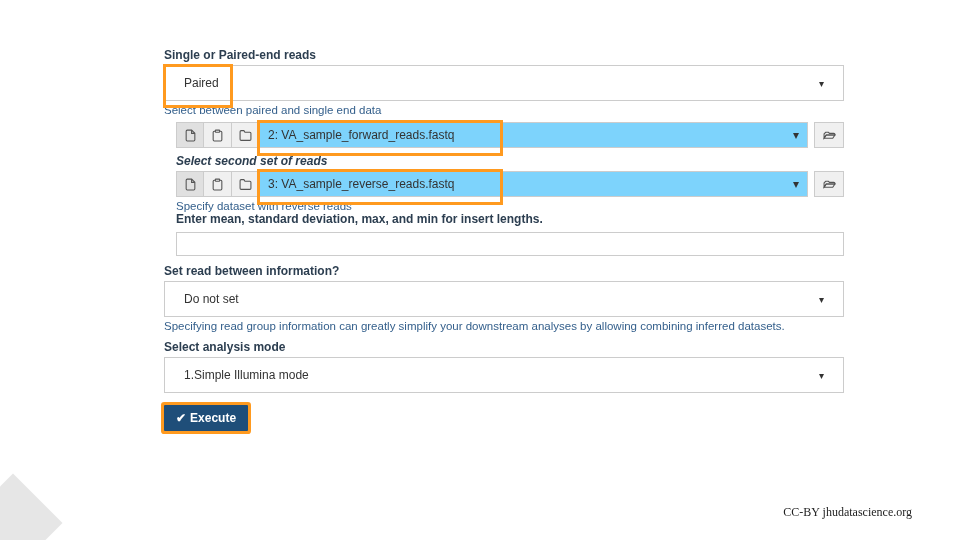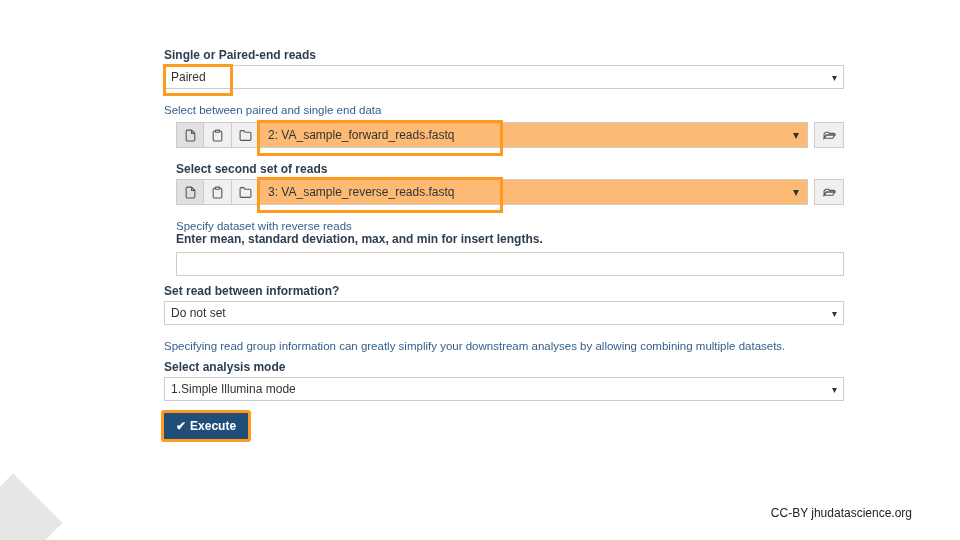--- a/index.html
+++ b/index.html
@@ -22,37 +22,37 @@
   .label-bold {
     font-weight: 700;
     color: #2c3e50;
     font-size: 12px;
     margin-bottom: 3px;
     display: block;
   }
   .select-box {
     border: 1px solid #ccc;
     background: #fff;
-    height: 24px;
+    height: 36px;
     display: flex;
     align-items: center;
     justify-content: space-between;
-    padding: 0 6px;
+    padding: 0 19px;
     font-size: 12px;
     color: #333;
     position: relative;
   }
   .select-box .caret {
     color: #333;
     font-size: 10px;
   }
   .help-text {
     color: #35608c;
     font-size: 11.5px;
-    margin-top: 15px;
+    margin-top: 3px;
   }
   .indent {
     margin-left: 12px;
     margin-top: 6px;
   }
   .row-flex {
     display: flex;
     gap: 0;
     align-items: stretch;
   }
@@ -67,21 +67,21 @@
     font-size: 12px;
     color: #555;
   }
   .icon-btn.active {
     background: #e0e0e0;
   }
   .icon-btn + .icon-btn { border-left: none; }
   .dataset-select {
     border: 1px solid #ccc;
     border-left: none;
-    background: #fdba74;
+    background: #7dd3fc;
     flex: 1;
     height: 26px;
     display: flex;
     align-items: center;
     justify-content: space-between;
     padding: 0 8px;
     font-size: 12px;
   }
   .browse-btn {
     border: 1px solid #ccc;
@@ -147,20 +147,21 @@
     pointer-events: none;
     z-index: 1;
   }
   .section { margin-bottom: 8px; }
   .credit {
     position: absolute;
     right: 48px;
     bottom: 20px;
     font-size: 12px;
     color: #222;
+    font-family: Liberation Serif, serif;
   }
   .corner-deco {
     position: absolute;
     left: -22px;
     bottom: -18px;
     width: 70px;
     height: 70px;
     background: #e6e6e6;
     transform: rotate(45deg);
   }
@@ -205,21 +206,21 @@
           <span class="caret">▾</span>
         </div>
         <div class="browse-btn">
           <svg class="ico" viewBox="0 0 24 24" fill="none" stroke="#555" stroke-width="2">
               <path d="M2 9l3-3h5l2 2h8a2 2 0 0 1 2 2v1H6l-4 6z"></path>
               <path d="M2 17l4-6h16l-4 6z"></path>
             </svg>
         </div>
       </div>
 
-      <span class="label-bold" style="margin-top:14px;">Select second set of reads</span>
+      <span class="label-bold" style="margin-top:6px;font-style:italic;">Select second set of reads</span>
       <div class="row-flex" style="margin-top:3px;">
         <div class="icon-btn active">
           <svg class="ico" viewBox="0 0 24 24" fill="none" stroke="#555" stroke-width="2">
               <path d="M14 2H6a2 2 0 0 0-2 2v16a2 2 0 0 0 2 2h12a2 2 0 0 0 2-2V8z"></path>
               <polyline points="14 2 14 8 20 8"></polyline>
             </svg>
         </div>
         <div class="icon-btn">
           <svg class="ico" viewBox="0 0 24 24" fill="none" stroke="#555" stroke-width="2">
               <path d="M16 4h2a2 2 0 0 1 2 2v14a2 2 0 0 1-2 2H6a2 2 0 0 1-2-2V6a2 2 0 0 1 2-2h2"></path>
@@ -249,21 +250,21 @@
     </div>
   </div>
 
   
   <div class="section">
     <span class="label-bold">Set read between information?</span>
     <div class="select-box">
       <span>Do not set</span>
       <span class="caret">▾</span>
     </div>
-    <div class="help-text">Specifying read group information can greatly simplify your downstream analyses by allowing combining multiple datasets.</div>
+    <div class="help-text">Specifying read group information can greatly simplify your downstream analyses by allowing combining inferred datasets.</div>
   </div>
 
   
   <div class="section">
     <span class="label-bold">Select analysis mode</span>
     <div class="select-box">
       <span>1.Simple Illumina mode</span>
       <span class="caret">▾</span>
     </div>
   </div>

